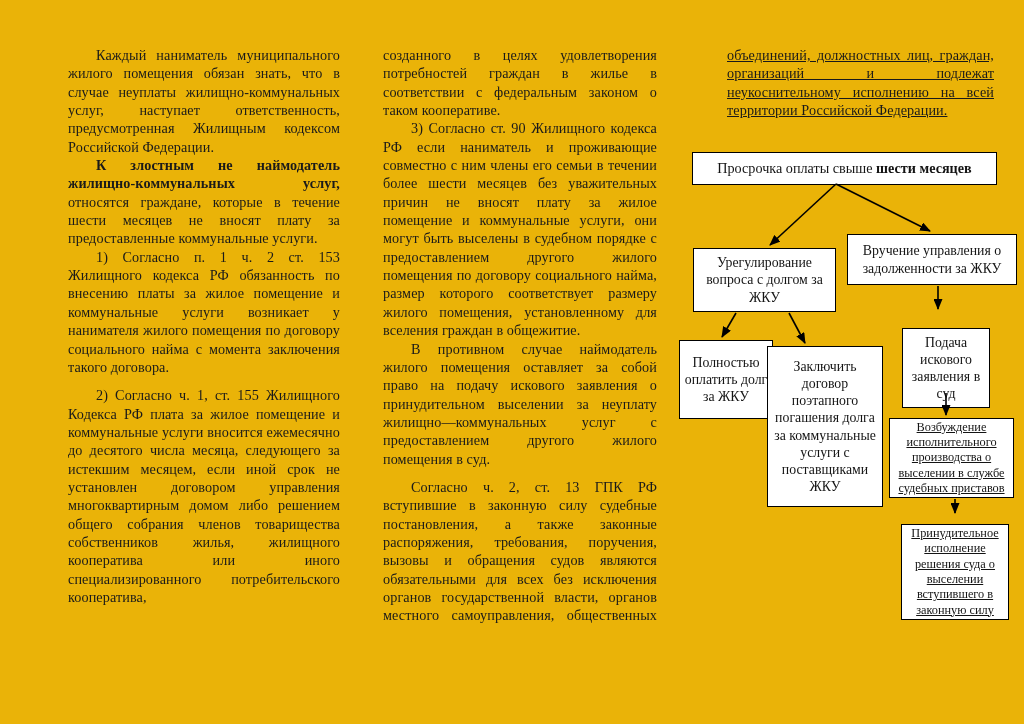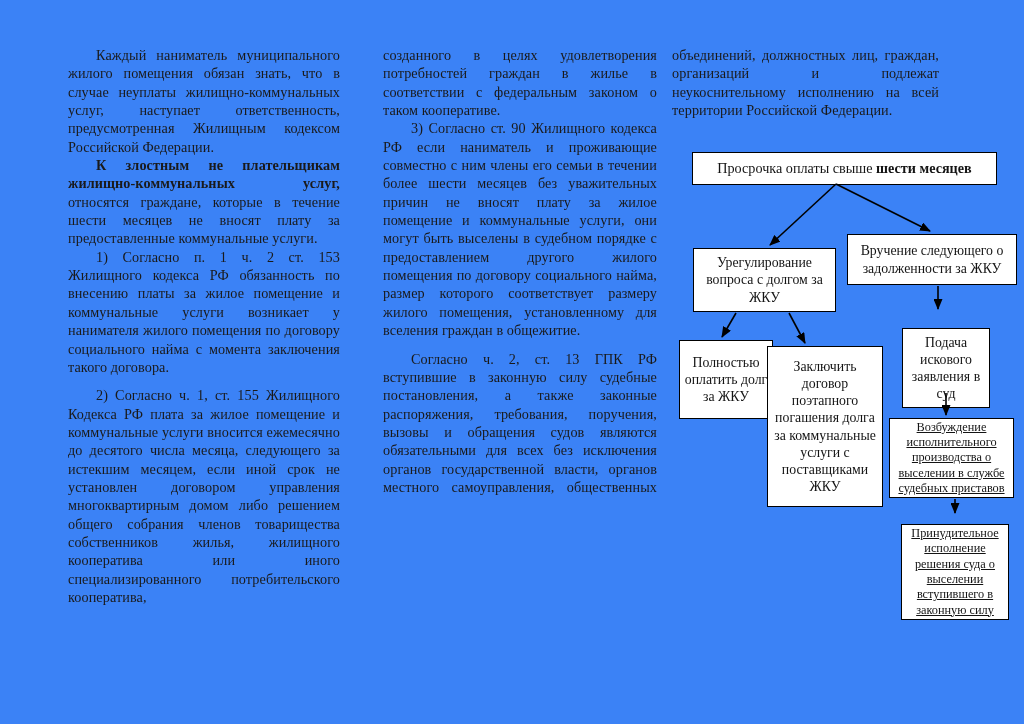--- a/index.html
+++ b/index.html
@@ -5,35 +5,35 @@
   html,body { margin:0; padding:0; }
   body {
     width:1024px; height:724px;
     background:#ffffff;
     font-family:"Liberation Serif","DejaVu Serif",serif;
     overflow:hidden;
   }
   .page {
     position:relative;
     width:1024px; height:724px;
-    background:#3b82f6;
+    background:#eab308;
   }
   
   .col {
     position:absolute;
     top:46px;
     text-align:justify;
     font-size:14.2px;
     line-height:18.35px;
     color:#1a1a1a;
     letter-spacing:0.1px;
   }
   .col-1 { left:68px;  width:272px; }
   .col-2 { left:383px; width:274px; }
-  .col-3 { left:672px; width:267px; }
+  .col-3 { left:727px; width:267px;text-decoration:underline; }
   .para { margin:0; }
   .para.indent { text-indent:28px; }
   .para.cont { text-align-last:justify;margin-top:10px; }
   
   .fbox {
     position:absolute;
     box-sizing:border-box;
     border:1.4px solid #000000;
     background:#ffffff;
     display:flex;
@@ -62,40 +62,41 @@
   }
   .arrows line { stroke:#000000; stroke-width:1.6; }
 </style>
 </head>
 <body>
 
 <div class="page">
 
   <div class="col col-1">
     <p class="para indent">Каждый наниматель муниципального жилого помещения обязан знать, что в случае неуплаты жилищно-коммунальных услуг, наступает ответственность, предусмотренная Жилищным кодексом Российской Федерации.</p>
-    <p class="para indent"><b>К злостным не плательщикам жилищно-коммунальных услуг,</b><span> относятся граждане, которые в течение шести месяцев не вносят плату за предоставленные коммунальные услуги.</span></p>
+    <p class="para indent"><b>К злостным не наймодатель жилищно-коммунальных услуг,</b><span> относятся граждане, которые в течение шести месяцев не вносят плату за предоставленные коммунальные услуги.</span></p>
     <p class="para indent">1) Согласно п. 1 ч. 2 ст. 153 Жилищного кодекса РФ обязанность по внесению платы за жилое помещение и коммунальные услуги возникает у нанимателя жилого помещения по договору социального найма с момента заключения такого договора.</p>
     <p class="para indent cont">2) Согласно ч. 1, ст. 155 Жилищного Кодекса РФ плата за жилое помещение и коммунальные услуги вносится ежемесячно до десятого числа месяца, следующего за истекшим месяцем, если иной срок не установлен договором управления многоквартирным домом либо решением общего собрания членов товарищества собственников жилья, жилищного кооператива или иного специализированного потребительского кооператива,</p>
   </div>
 
   <div class="col col-2">
     <p class="para">созданного в целях удовлетворения потребностей граждан в жилье в соответствии с федеральным законом о таком кооперативе.</p>
     <p class="para indent">3) Согласно ст. 90 Жилищного кодекса РФ если наниматель и проживающие совместно с ним члены его семьи в течении более шести месяцев без уважительных причин не вносят плату за жилое помещение и коммунальные услуги, они могут быть выселены в судебном порядке с предоставлением другого жилого помещения по договору социального найма, размер которого соответствует размеру жилого помещения, установленному для вселения граждан в общежитие.</p>
+    <p class="para indent">В противном случае наймодатель жилого помещения оставляет за собой право на подачу искового заявления о принудительном выселении за неуплату жилищно—коммунальных услуг с предоставлением другого жилого помещения в суд.</p>
     <p class="para indent cont">Согласно ч. 2, ст. 13 ГПК РФ вступившие в законную силу судебные постановления, а также законные распоряжения, требования, поручения, вызовы и обращения судов являются обязательными для всех без исключения органов государственной власти, органов местного самоуправления, общественных</p>
   </div>
 
   <div class="col col-3">
     <p class="para">объединений, должностных лиц, граждан, организаций и подлежат неукоснительному исполнению на всей территории Российской Федерации.</p>
   </div>
 
   <div class="fbox fb-root">
     <span><span>Просрочка оплаты свыше </span><b>шести месяцев</b></span>
   </div>
   <div class="fbox fb-settle">Урегулирование вопроса с долгом за ЖКУ</div>
-  <div class="fbox fb-notice">Вручение следующего о задолженности за ЖКУ</div>
+  <div class="fbox fb-notice">Вручение управления о задолженности за ЖКУ</div>
   <div class="fbox fb-payfull">Полностью оплатить долг за ЖКУ</div>
   <div class="fbox fb-agreement">Заключить договор поэтапного погашения долга за коммунальные услуги с поставщиками ЖКУ</div>
   <div class="fbox fb-lawsuit">Подача искового заявления в суд</div>
   <div class="fbox fb-enforcement small">Возбуждение исполнительного производства о выселении в службе судебных приставов</div>
   <div class="fbox fb-eviction small">Принудительное исполнение решения суда о выселении вступившего в законную силу</div>
 
   <svg class="arrows" width="1024" height="724" viewBox="0 0 1024 724" xmlns="http://www.w3.org/2000/svg">
     <defs>
       <marker id="ah" markerUnits="userSpaceOnUse" markerWidth="11" markerHeight="9" refX="10" refY="4.5" orient="auto">
         <path d="M0,0 L11,4.5 L0,9 z" fill="#000000"></path>

